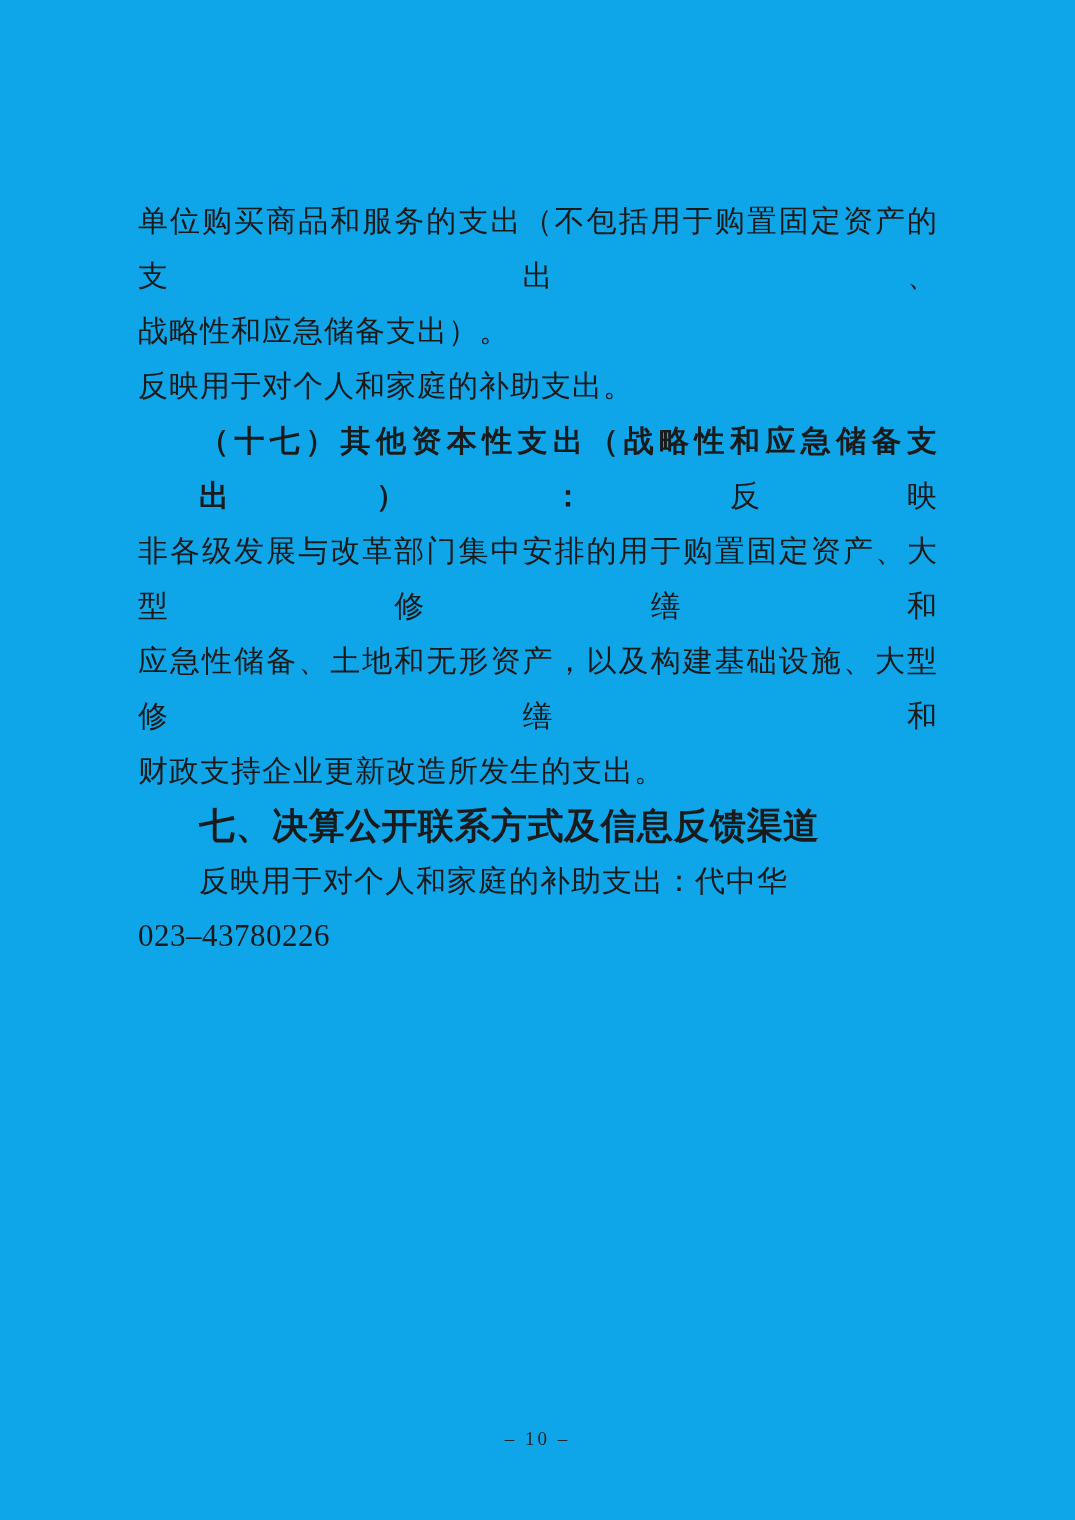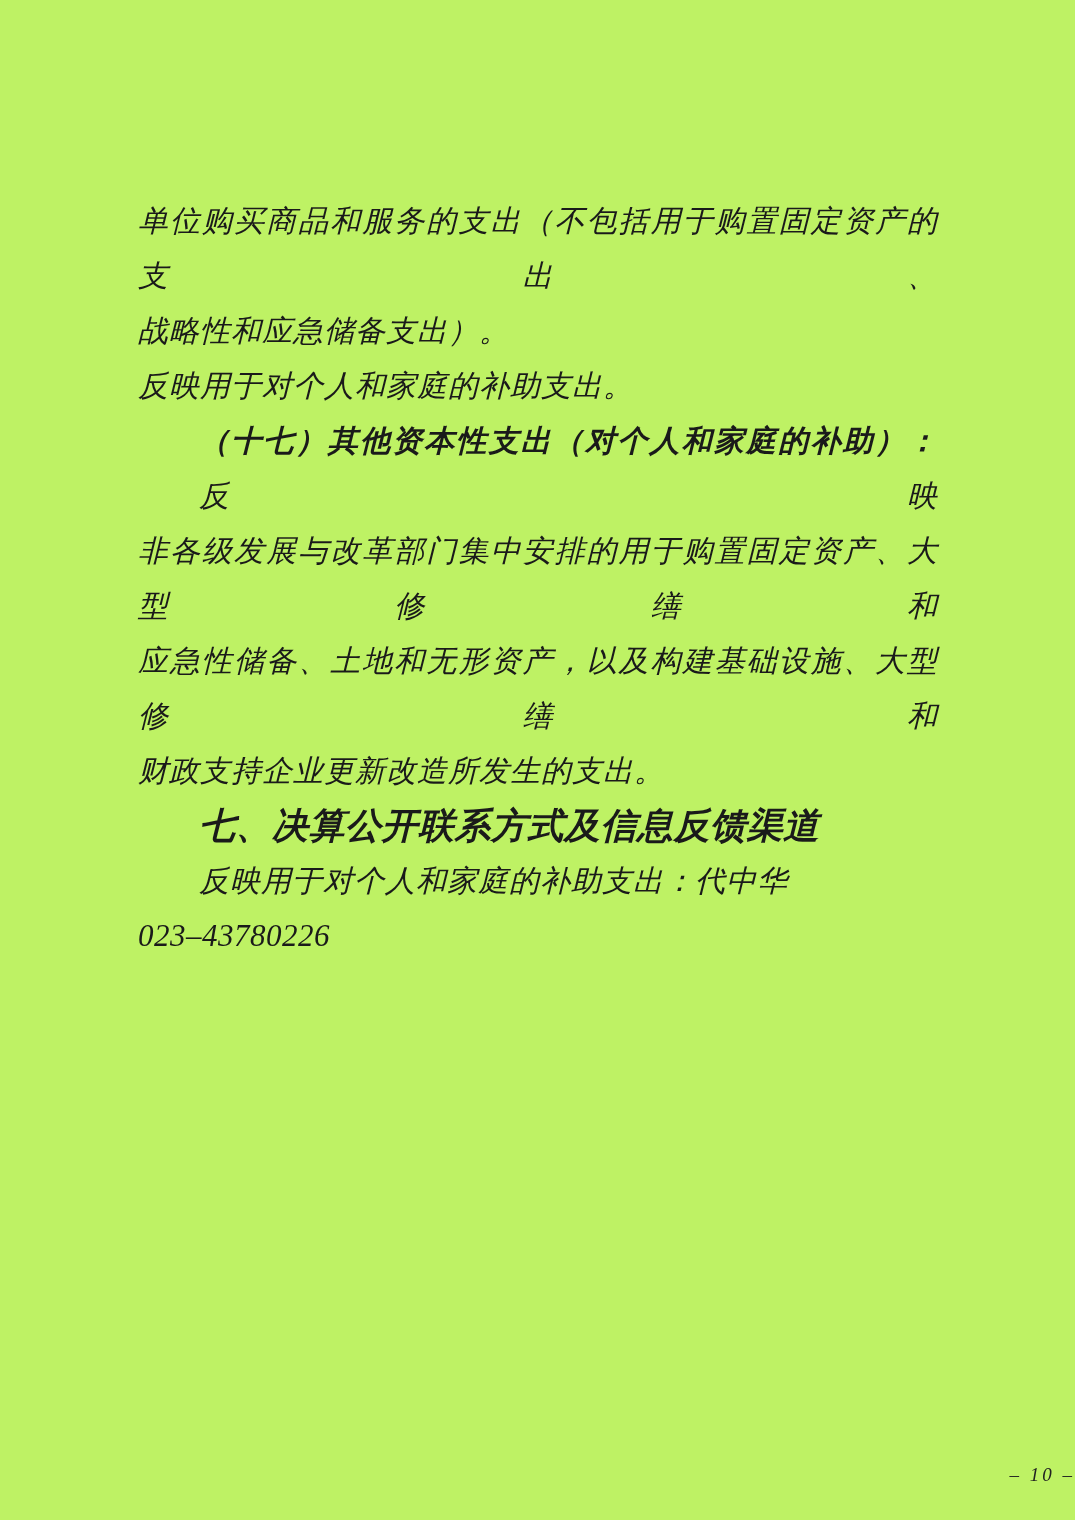--- a/index.html
+++ b/index.html
@@ -4,25 +4,24 @@
 <style>
   html, body {
     margin: 0;
     padding: 0;
     background: #ffffff;
   }
   .page {
     position: relative;
     width: 1075px;
     height: 1520px;
-    background: #bef264;
+    background: #0ea5e9;
     color: #1a1a1a;
     font-family: "Liberation Serif", serif;
     overflow: hidden;
-    font-style: italic;
   }
   .content {
     position: absolute;
     left: 138px;
     top: 193px;
     width: 800px;
   }
   .line {
     font-size: 30px;
     line-height: 55px;
@@ -46,37 +45,37 @@
   }
   .line.phone {
     font-size: 31px;
     letter-spacing: 0.5px;
   }
   .seg { font-weight: normal; }
   .seg.bold { font-weight: bold; }
   .footer {
     position: absolute;
     left: 0;
-    top: 1464px;
+    top: 1428px;
     width: 100%;
-    text-align: right;
+    text-align: center;
     font-size: 19px;
     letter-spacing: 3px;
     color: #222222;
   }
 </style>
 </head>
 <body>
 
 <div class="page">
   <div class="content" id="content">
       <div class="line body fill"><span class="seg">单位购买商品和服务的支出（不包括用于购置固定资产的支出、</span></div>
       <div class="line body"><span class="seg">战略性和应急储备支出）。</span></div>
       <div class="line body"><span class="seg">反映用于对个人和家庭的补助支出。</span></div>
-      <div class="line body fill indent"><span class="seg bold">（十七）其他资本性支出（对个人和家庭的补助）：</span><span class="seg">反映</span></div>
+      <div class="line body fill indent"><span class="seg bold">（十七）其他资本性支出（战略性和应急储备支出）：</span><span class="seg">反映</span></div>
       <div class="line body fill"><span class="seg">非各级发展与改革部门集中安排的用于购置固定资产、大型修缮和</span></div>
       <div class="line body fill"><span class="seg">应急性储备、土地和无形资产，以及构建基础设施、大型修缮和</span></div>
       <div class="line body"><span class="seg">财政支持企业更新改造所发生的支出。</span></div>
       <div class="line heading indent"><span class="seg bold">七、决算公开联系方式及信息反馈渠道</span></div>
       <div class="line body indent"><span class="seg">反映用于对个人和家庭的补助支出：代中华</span></div>
       <div class="line phone"><span class="seg">023–43780226</span></div>
     </div>
   <div class="footer">
     <span>– 10 –</span>
   </div>

